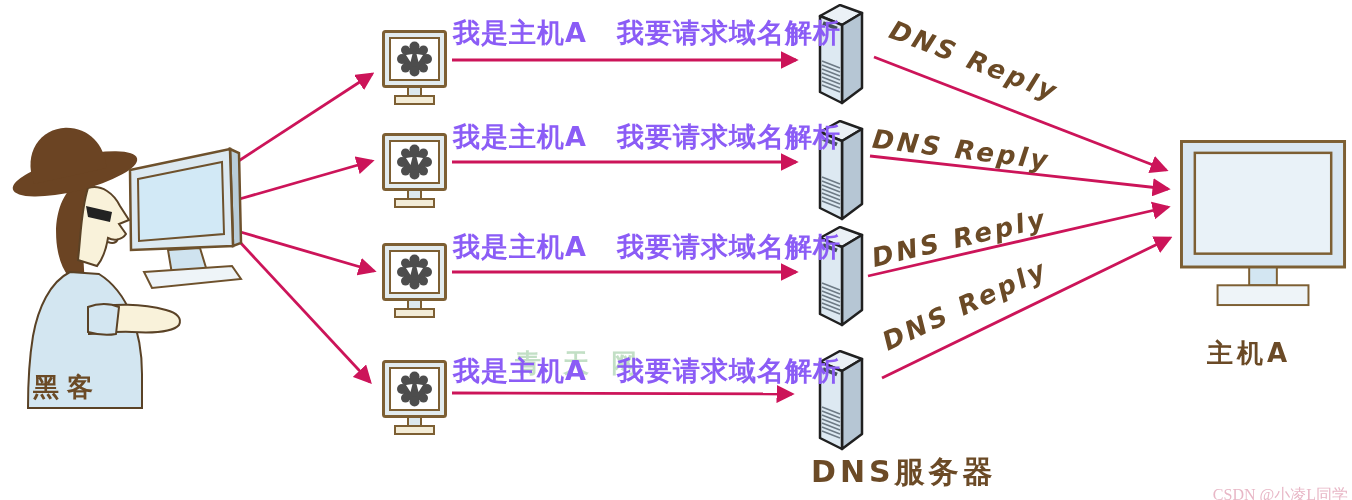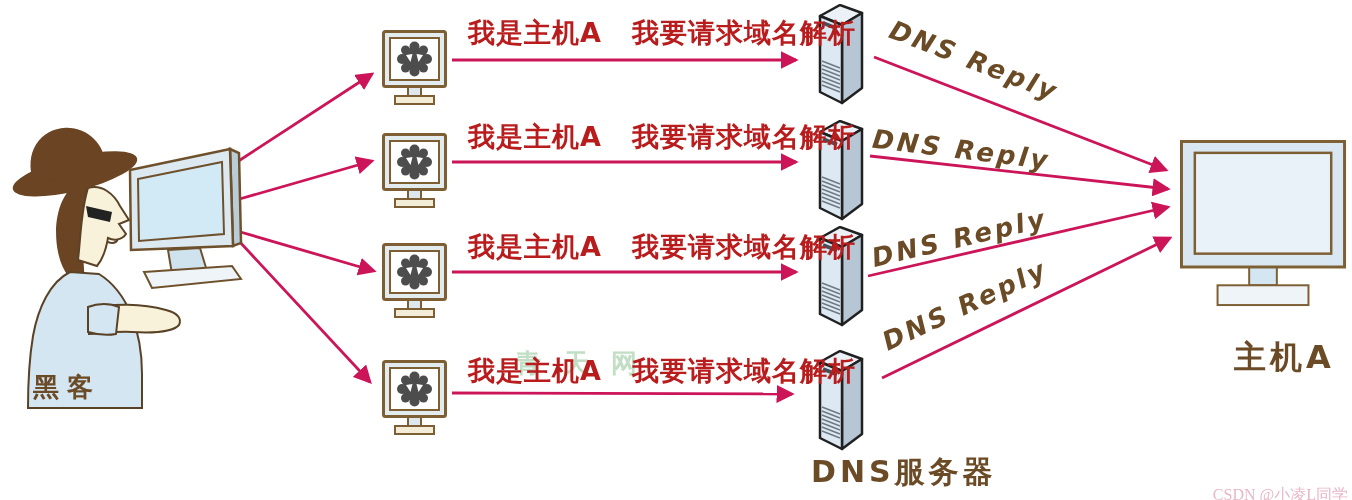--- a/index.html
+++ b/index.html
@@ -5,22 +5,22 @@
   html,body{margin:0;padding:0;background:#ffffff;}
   .canvas{
     position:relative;width:1352px;height:500px;background:#ffffff;overflow:hidden;
     font-family:"DejaVu Sans","Liberation Sans",sans-serif;
   }
   .abs{position:absolute;}
   svg{display:block;}
   .overlay{position:absolute;left:0;top:0;z-index:2;}
   .icon{z-index:3;}
   .msg{
-    z-index:4;color:#b91c1c;font-size:27px;font-weight:bold;line-height:38px;
-    white-space:nowrap;letter-spacing:1px;margin-left:15px;
+    z-index:4;color:#8b5cf6;font-size:27px;font-weight:bold;line-height:38px;
+    white-space:nowrap;letter-spacing:1px;
   }
   .msg .gap{display:inline-block;width:30px;}
   .reply-label{
     z-index:4;color:#6b4a26;font-size:26px;font-weight:bold;letter-spacing:3px;
     white-space:nowrap;width:170px;text-align:center;font-style:italic;
   }
   .caption{
     z-index:4;color:#6b4a26;font-weight:bold;white-space:nowrap;
   }
   .wm-center{
@@ -181,18 +181,18 @@
   <div class="abs caption" style="left:811px;top:452px;font-size:30px;letter-spacing:4px">DNS服务器</div>
 
   <div class="abs reply-label" style="left:885px;top:44px;transform:rotate(21deg)">DNS Reply</div>
   <div class="abs reply-label" style="left:872px;top:134px;transform:rotate(7deg)">DNS Reply</div>
   <div class="abs reply-label" style="left:870px;top:224px;transform:rotate(-13deg)">DNS Reply</div>
   <div class="abs reply-label" style="left:876px;top:292px;transform:rotate(-25deg)">DNS Reply</div>
 
   <svg class="abs icon" style="left:1180px;top:140px" width="168" height="170" viewBox="0 0 170 172">
       <use href="#victim-pc"></use>
     </svg>
-  <div class="abs caption" style="left:1234px;top:336px;font-size:32px;letter-spacing:4px">主机A</div>
+  <div class="abs caption" style="left:1207px;top:336px;font-size:26px;letter-spacing:4px">主机A</div>
 
   <div class="abs wm-center" style="left:515px;top:346px">青天网</div>
   <div class="abs wm-corner" style="right:4px;top:485px">CSDN @小凌L同学</div>
 
 </div>
 
 </body></html>

